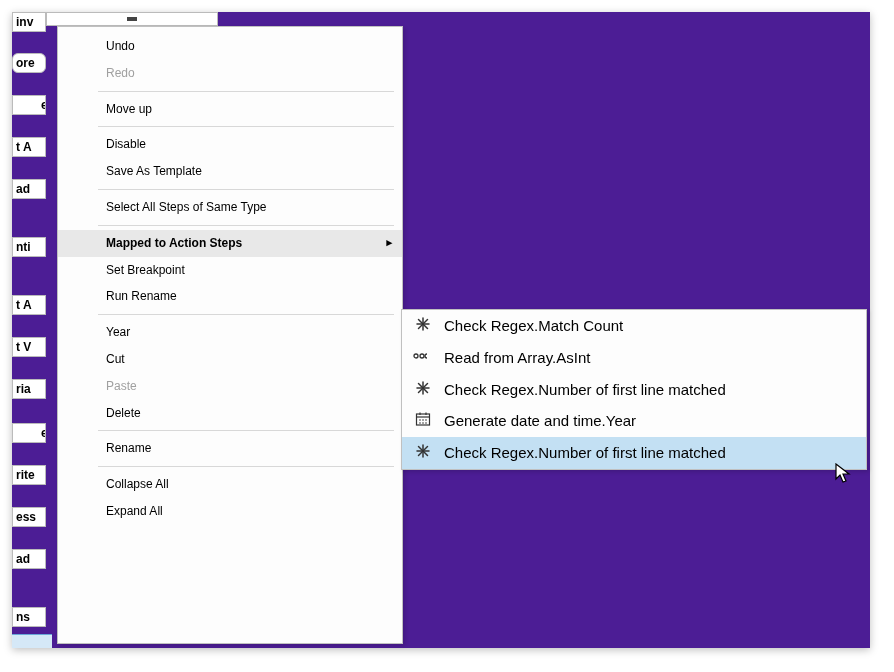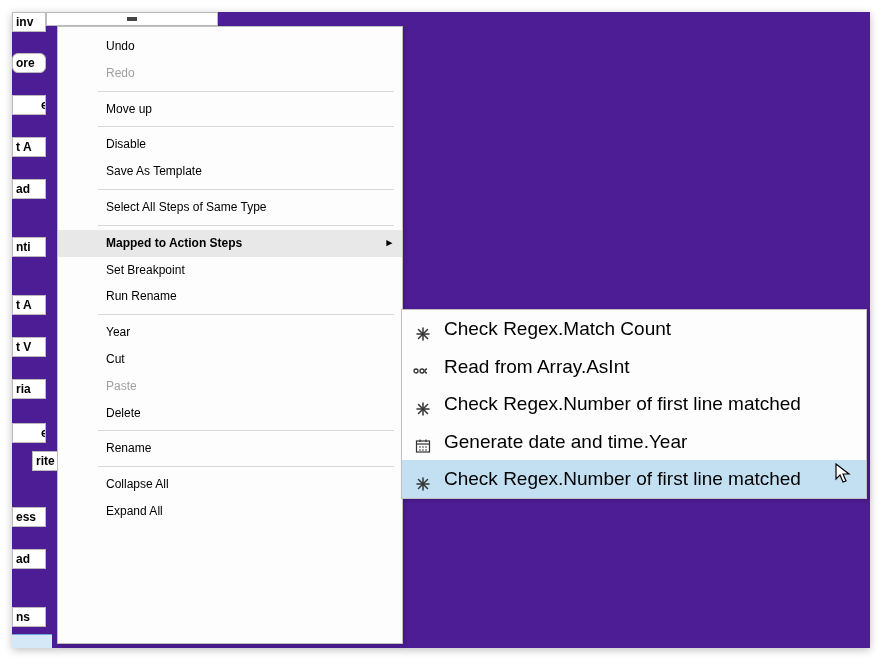--- a/index.html
+++ b/index.html
@@ -108,25 +108,25 @@
       margin: 4px 8px 4px 40px;
     }
     
     .submenu {
       left: 389px;
       top: 297px;
       width: 466px;
     }
     .sub-item {
       padding: 5px 18px 5px 10px;
-      font-size: 19px;
+      font-size: 15px;
       color: #000;
       cursor: default;
       display: flex;
-      align-items: flex-end;
+      align-items: flex-start;
       line-height: 1.45;
     }
     .sub-item.highlighted {
       background: #c3e0f3;
     }
     .sub-icon {
       width: 22px;
       height: 18px;
       margin-right: 10px;
       display: flex;
@@ -155,21 +155,21 @@
       <div class="bg-row" style="top: 0px;">inv</div>
       <div class="bg-row" style="top: 41px; border-radius: 6px;">ore</div>
       <div class="bg-row" style="top: 83px; padding-left: 28px;">ene</div>
       <div class="bg-row" style="top: 125px;">t A</div>
       <div class="bg-row" style="top: 167px;">ad</div>
       <div class="bg-row" style="top: 225px;">nti</div>
       <div class="bg-row" style="top: 283px;">t A</div>
       <div class="bg-row" style="top: 325px;">t V</div>
       <div class="bg-row" style="top: 367px;">ria</div>
       <div class="bg-row" style="top: 411px; padding-left: 28px;">ecl</div>
-      <div class="bg-row" style="top: 439px; margin-left: 20px;">rite</div>
+      <div class="bg-row" style="top: 453px;">rite</div>
       <div class="bg-row" style="top: 495px;">ess</div>
       <div class="bg-row" style="top: 537px;">ad</div>
       <div class="bg-row" style="top: 595px;">ns</div>
     </div>
   <div class="bg-cell-top">
       <div class="handle"></div>
     </div>
   <div class="bg-strip"></div>
 
   <div class="context-menu primary-menu">

